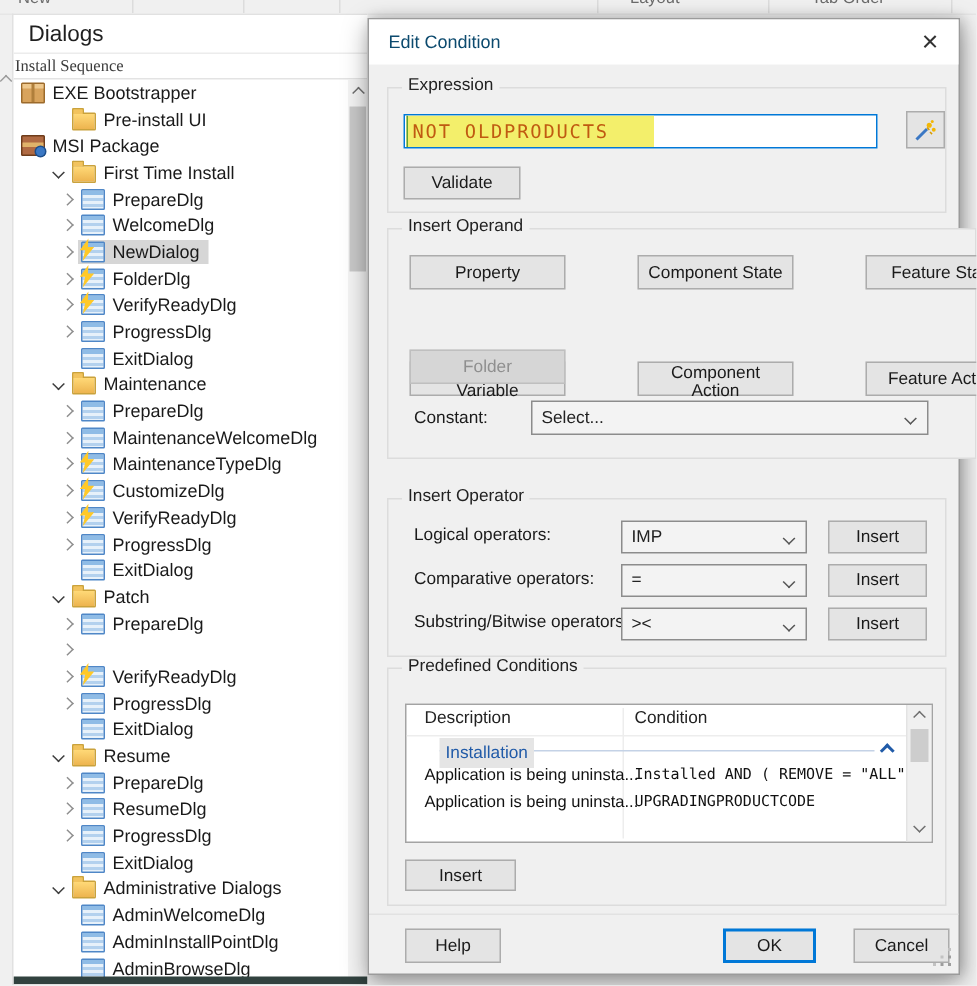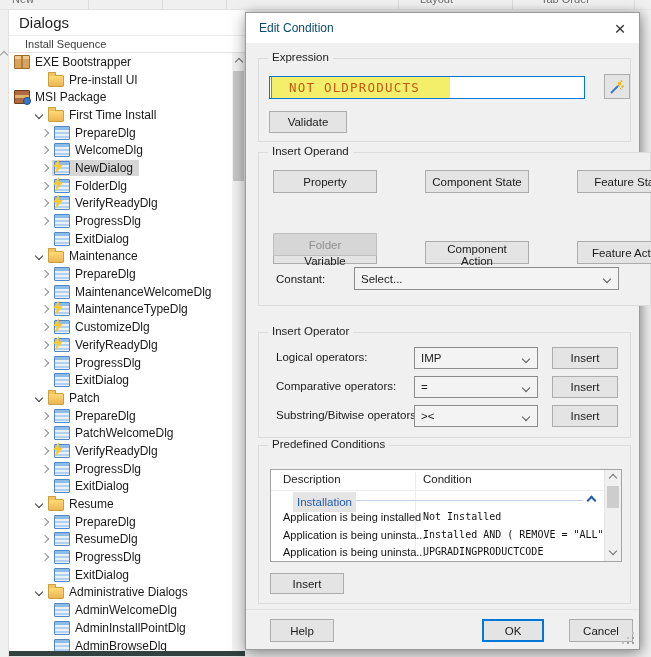--- a/index.html
+++ b/index.html
@@ -12,21 +12,21 @@
   .r0{left:12px}.r1{left:104px}.r2{left:180px}.r3{left:244px}.r4{left:420px}.r5{left:541px}
   .rsep{position:absolute;top:0;width:1px;height:9px;background:#dcdcdc;}
   .s1{left:88px}.s2{left:162px}.s3{left:226px}.s4{left:398px}.s5{left:512px}.s6{left:634px}
 
   .edge-arrow{position:absolute;left:1px;top:44px;width:6px;height:8px;}
   .edge-arrow .chev{border-color:#9a9a9a;}
 
   
   .panel{position:absolute;left:8px;top:9px;width:237px;height:648px;background:#fff;border:1px solid #e1e1e1;border-right:none;box-sizing:border-box;overflow:hidden;}
   .panel-title{height:25px;line-height:25px;padding-left:10px;font-size:15px;color:#1f1f1f;border-bottom:1px solid #ececec;}
-  .panel-sub{height:16px;line-height:16px;padding-left:16px;font-size:11px;color:#3c3c3c;border-bottom:1px solid #e3e3e3;}
+  .panel-sub{height:16px;line-height:16px;padding-left:1px;font-size:11px;color:#3c3c3c;border-bottom:1px solid #e3e3e3;font-family:Liberation Serif, serif;}
   .tree{position:absolute;left:0;top:43px;right:13px;bottom:0;overflow:hidden;}
   .trow{height:17.7px;display:flex;align-items:center;white-space:nowrap;font-size:12px;color:#1a1a1a;}
   .lvl0{padding-left:3px}.lvl1{padding-left:23px}.lvl2{padding-left:29px}
   .chevslot{display:inline-flex;width:14px;height:14px;align-items:center;justify-content:center;flex:none;}
   .chev{display:inline-block;width:5px;height:5px;border-right:1.4px solid #6e6e6e;border-bottom:1.4px solid #6e6e6e;}
   .chev.collapsed{transform:rotate(-45deg);border-color:#8f8f8f;}
   .chev.expanded{transform:rotate(45deg);border-color:#3c3c3c;}
   .chev.down{transform:rotate(45deg);}
   .chev.up{transform:rotate(225deg);}
   .tsel{display:inline-flex;align-items:center;gap:5px;padding:1px 4px 1px 2px;border-radius:0;}
@@ -58,21 +58,21 @@
   .close .x{font-size:19px;line-height:1;color:#333;font-weight:400;}
 
   .grp{position:absolute;border:1px solid #dcdcdc;background:#f0f0f0;}
   .glabel{position:absolute;top:-8px;left:9px;background:#f0f0f0;padding:0 4px;font-size:11.5px;color:#222;}
   .g-expr{left:12px;top:45px;width:371px;height:82px;}
   .g-operand{left:12px;top:139px;width:371px;height:152px;padding-left:20px;}
   .g-operator{left:12px;top:319px;width:371px;height:104px;}
   .g-pre{left:12px;top:432px;width:371px;height:157px;}
 
   .expr-input{position:absolute;left:10px;top:17px;width:314px;height:21px;background:#fff;border:1px solid var(--accent);display:flex;align-items:center;overflow:hidden;}
-  .hl{margin-left:1px;background:var(--highlight);color:var(--expr-text);font-family:"DejaVu Sans Mono",monospace;font-size:12.5px;letter-spacing:1.2px;line-height:19px;padding:1px 30px 1px 17px;border-left:1px solid #5f9e35;white-space:pre;}
+  .hl{margin-left:1px;background:var(--highlight);color:var(--expr-text);font-family:"DejaVu Sans Mono",monospace;font-size:12.5px;letter-spacing:1.2px;line-height:19px;padding:1px 30px 1px 3px;border-left:1px solid #5f9e35;white-space:pre;}
   .icon-btn{position:absolute;left:345px;top:15px;width:26px;height:25px;padding:0;display:flex;align-items:center;justify-content:center;}
   .btn{background:#e4e4e4;border:1px solid #acacac;font-family:"Liberation Sans",sans-serif;font-size:11.5px;color:#1a1a1a;}
   .validate{position:absolute;left:10px;top:52px;width:78px;height:22px;}
 
   .op-grid{position:absolute;left:14px;top:17px;display:grid;grid-template-columns:104px 104px 104px;column-gap:14px;row-gap:7px;gap:48px;}
   .op-grid .btn{height:23px;}
   .folder-btn{position:absolute;left:14px;top:80px;width:104px;height:23px;background:#d6d6d6;border-color:#bfbfbf;color:#8f8f8f;}
   .lbl{font-size:11.5px;color:#1a1a1a;}
   .constant-lbl{position:absolute;left:17px;top:120px;}
   .combo{background:#f3f3f3;border:1px solid #8c8c8c;display:flex;align-items:center;box-sizing:border-box;font-size:11.5px;color:#222;padding-left:6px;position:relative;}
@@ -321,24 +321,20 @@
           </span>
           <span class="tsel">
             <span class="ticon dialog"></span>
             <span class="tlabel">PrepareDlg</span>
           </span>
         </div>
         <div class="trow lvl2">
           <span class="chevslot">
             <span class="chev collapsed"></span>
           </span>
-          <span class="tsel">
-            <span class="ticon dialog"></span>
-            <span class="tlabel">PatchWelcomeDlg</span>
-          </span>
         </div>
         <div class="trow lvl2">
           <span class="chevslot">
             <span class="chev collapsed"></span>
           </span>
           <span class="tsel">
             <span class="ticon dialog-modified">
               <span class="bolt"></span>
             </span>
             <span class="tlabel">VerifyReadyDlg</span>
@@ -527,24 +523,20 @@
           <span class="c1">Description</span>
           <span class="c2">Condition</span>
         </div>
         <div class="vsep"></div>
         <div class="cat">
           <span class="cat-t">Installation</span>
           <span class="cat-line"></span>
           <span class="chev up"></span>
         </div>
         <div class="rows">
-            <div class="prow">
-              <span class="d">Application is being installed</span>
-              <span class="c">Not Installed</span>
-            </div>
             <div class="prow">
               <span class="d">Application is being uninsta...</span>
               <span class="c">Installed AND ( REMOVE = "ALL" O...</span>
             </div>
             <div class="prow">
               <span class="d">Application is being uninsta...</span>
               <span class="c">UPGRADINGPRODUCTCODE</span>
             </div>
           </div>
         <div class="vscroll">

